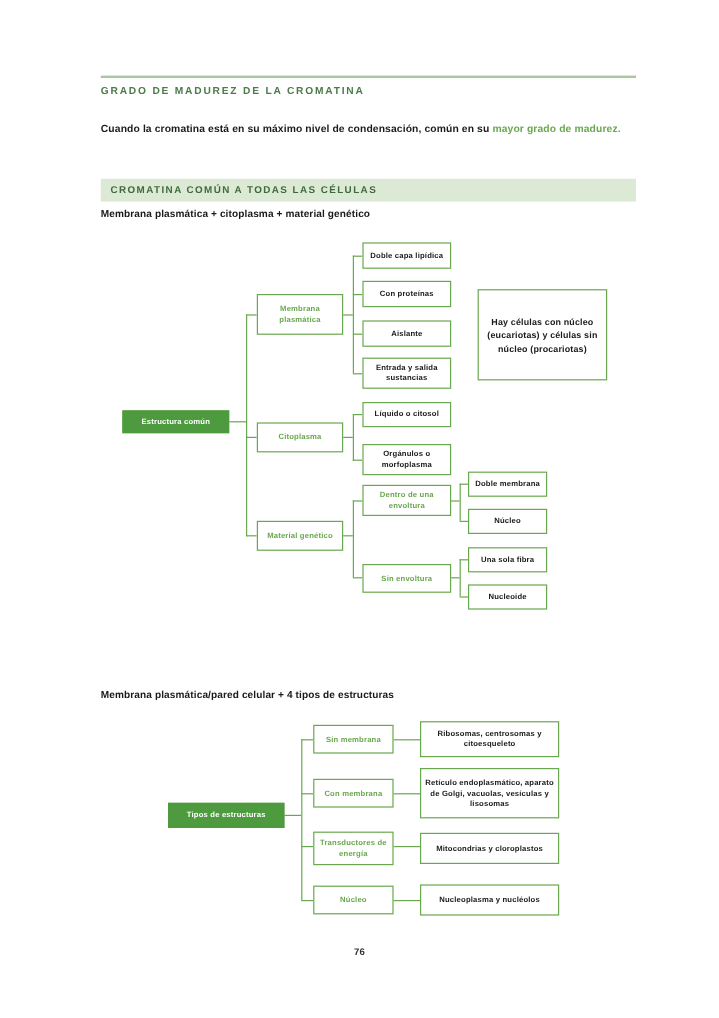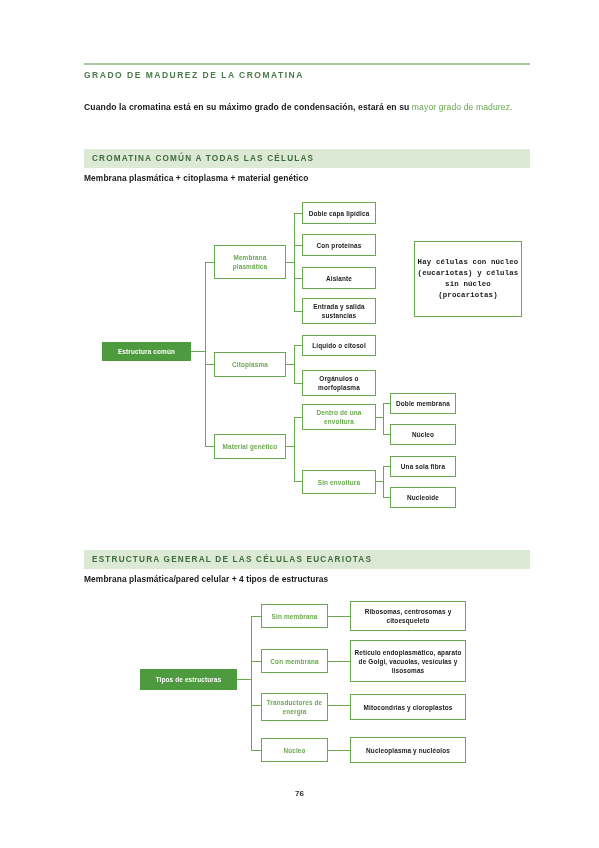--- a/index.html
+++ b/index.html
@@ -45,21 +45,21 @@
     position: absolute;
     left: 84px;
     top: 99px;
     width: 450px;
     font-size: 8.6px;
     line-height: 17px;
     color: #1a1a1a;
     font-weight: bold;
     letter-spacing: 0.1px;
   }
-  .intro .hl { color: #6aa84f; font-weight: normal; }
+  .intro .hl { color: #6aa84f; font-weight: bold; }
 
   
   .band {
     position: absolute;
     left: 84px;
     width: 446px;
     height: 19px;
     background: #dce9d5;
   }
   .band-label {
@@ -136,21 +136,21 @@
 </style>
 </head>
 <body>
 
 <div class="page">
 
   <div class="top-rule"></div>
   <div class="doc-heading">GRADO DE MADUREZ DE LA CROMATINA</div>
 
   <div class="intro">
-    <span>Cuando la cromatina está en su máximo grado de condensación, estará en su </span><span class="hl">mayor grado de madurez.</span><br>
+    <span>Cuando la cromatina está en su máximo nivel de condensación, común en su </span><span class="hl">mayor grado de madurez.</span><br>
   </div>
 
   <div class="band" style="top:149px;">
     <span class="band-label">CROMATINA COMÚN A TODAS LAS CÉLULAS</span>
   </div>
   <div class="band-sub" style="top:173px;text-align:right;">Membrana plasmática + citoplasma + material genético</div>
 
   <div class="node dark" style="left:102px; top:342px; width:89px; height:19px;">Estructura común</div>
 
   <div class="ln h" style="left:191px; top:351px; width:14px;"></div>
@@ -203,25 +203,22 @@
   <div class="node leaf" style="left:390px; top:424px; width:66px; height:21px;">Núcleo</div>
 
   <div class="ln h" style="left:376px; top:481px; width:7px;"></div>
   <div class="ln v" style="left:383px; top:466px; height:31px;"></div>
   <div class="ln h" style="left:383px; top:466px; width:7px;"></div>
   <div class="ln h" style="left:383px; top:497px; width:7px;"></div>
 
   <div class="node leaf" style="left:390px; top:456px; width:66px; height:21px;">Una sola fibra</div>
   <div class="node leaf" style="left:390px; top:487px; width:66px; height:21px;">Nucleoide</div>
 
-  <div class="node callout" style="left:414px; top:241px; width:108px; height:76px;font-family:Liberation Mono, monospace;">Hay células con núcleo (eucariotas) y células sin núcleo (procariotas)</div>
-
-  <div class="band" style="top:550px;">
-    <span class="band-label">ESTRUCTURA GENERAL DE LAS CÉLULAS EUCARIOTAS</span>
-  </div>
+  <div class="node callout" style="left:398px; top:241px; width:108px; height:76px;">Hay células con núcleo (eucariotas) y células sin núcleo (procariotas)</div>
+
   <div class="band-sub" style="top:574px;">Membrana plasmática/pared celular + 4 tipos de estructuras</div>
 
   <div class="node dark" style="left:140px; top:669px; width:97px; height:21px;">Tipos de estructuras</div>
 
   <div class="ln h" style="left:237px; top:679px; width:14px;"></div>
   <div class="ln v" style="left:251px; top:616px; height:134px;"></div>
 
   <div class="ln h" style="left:251px; top:616px; width:10px;"></div>
   <div class="ln h" style="left:251px; top:661px; width:10px;"></div>
   <div class="ln h" style="left:251px; top:705px; width:10px;"></div>

